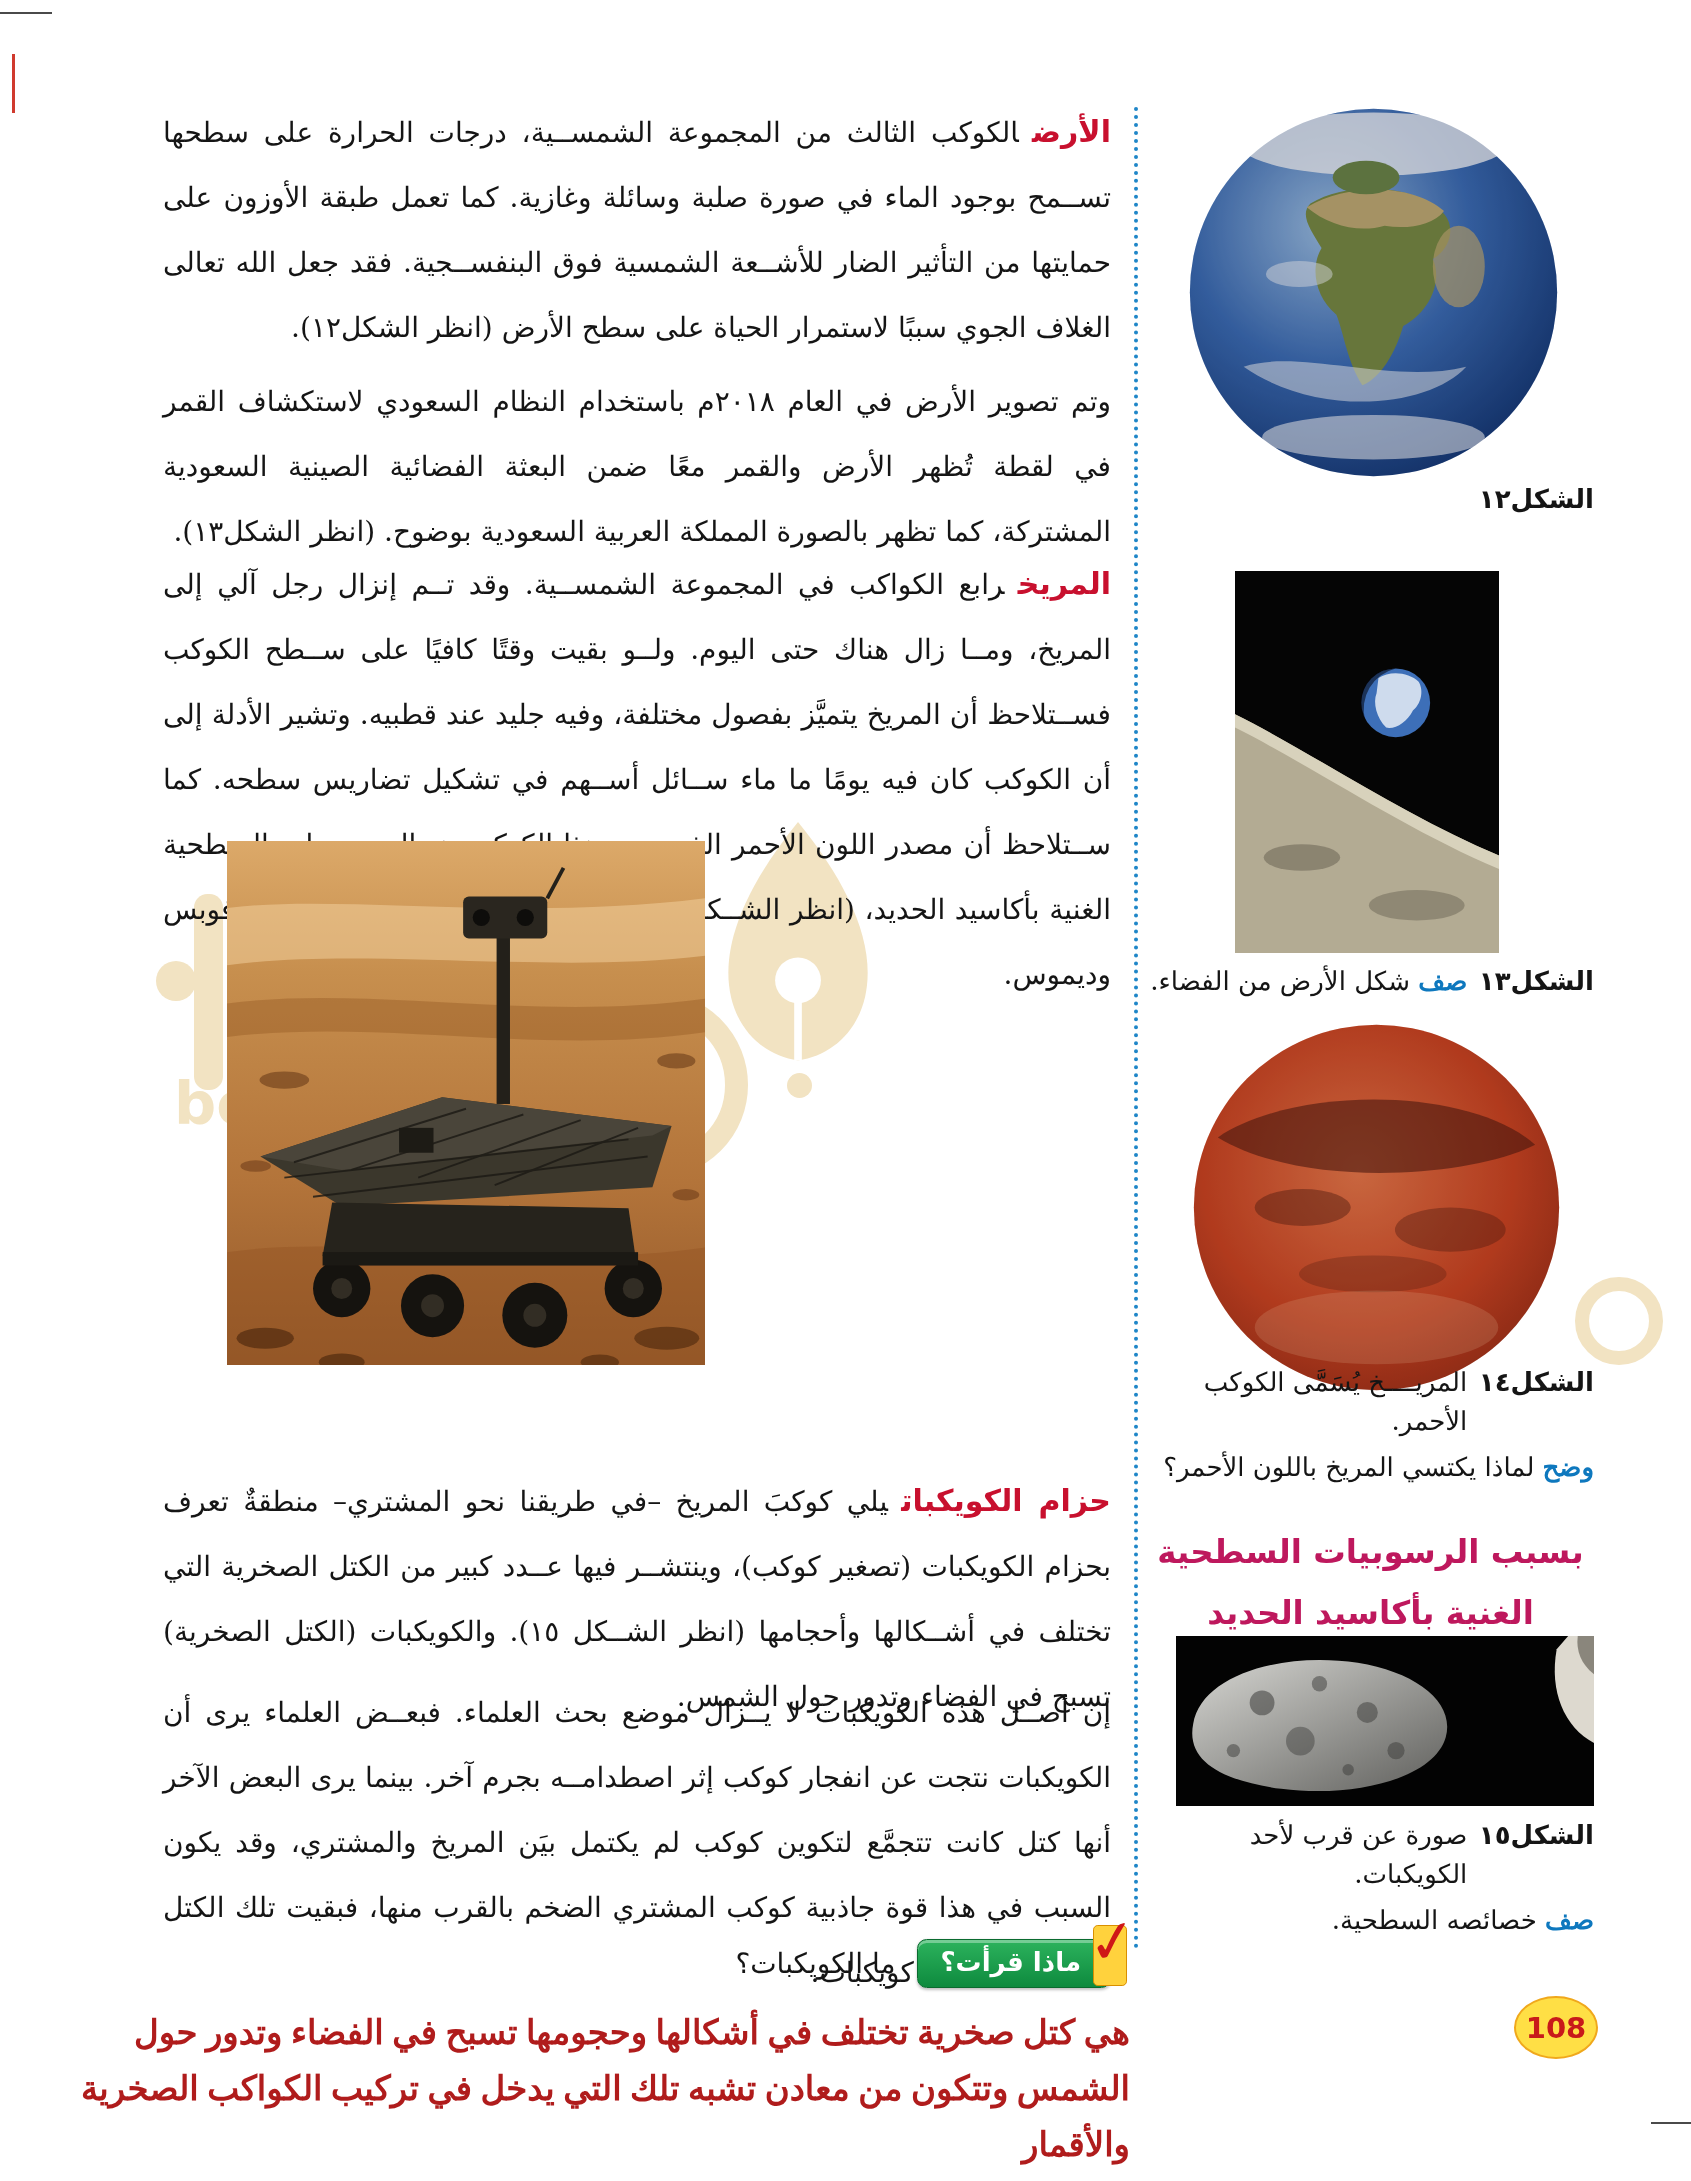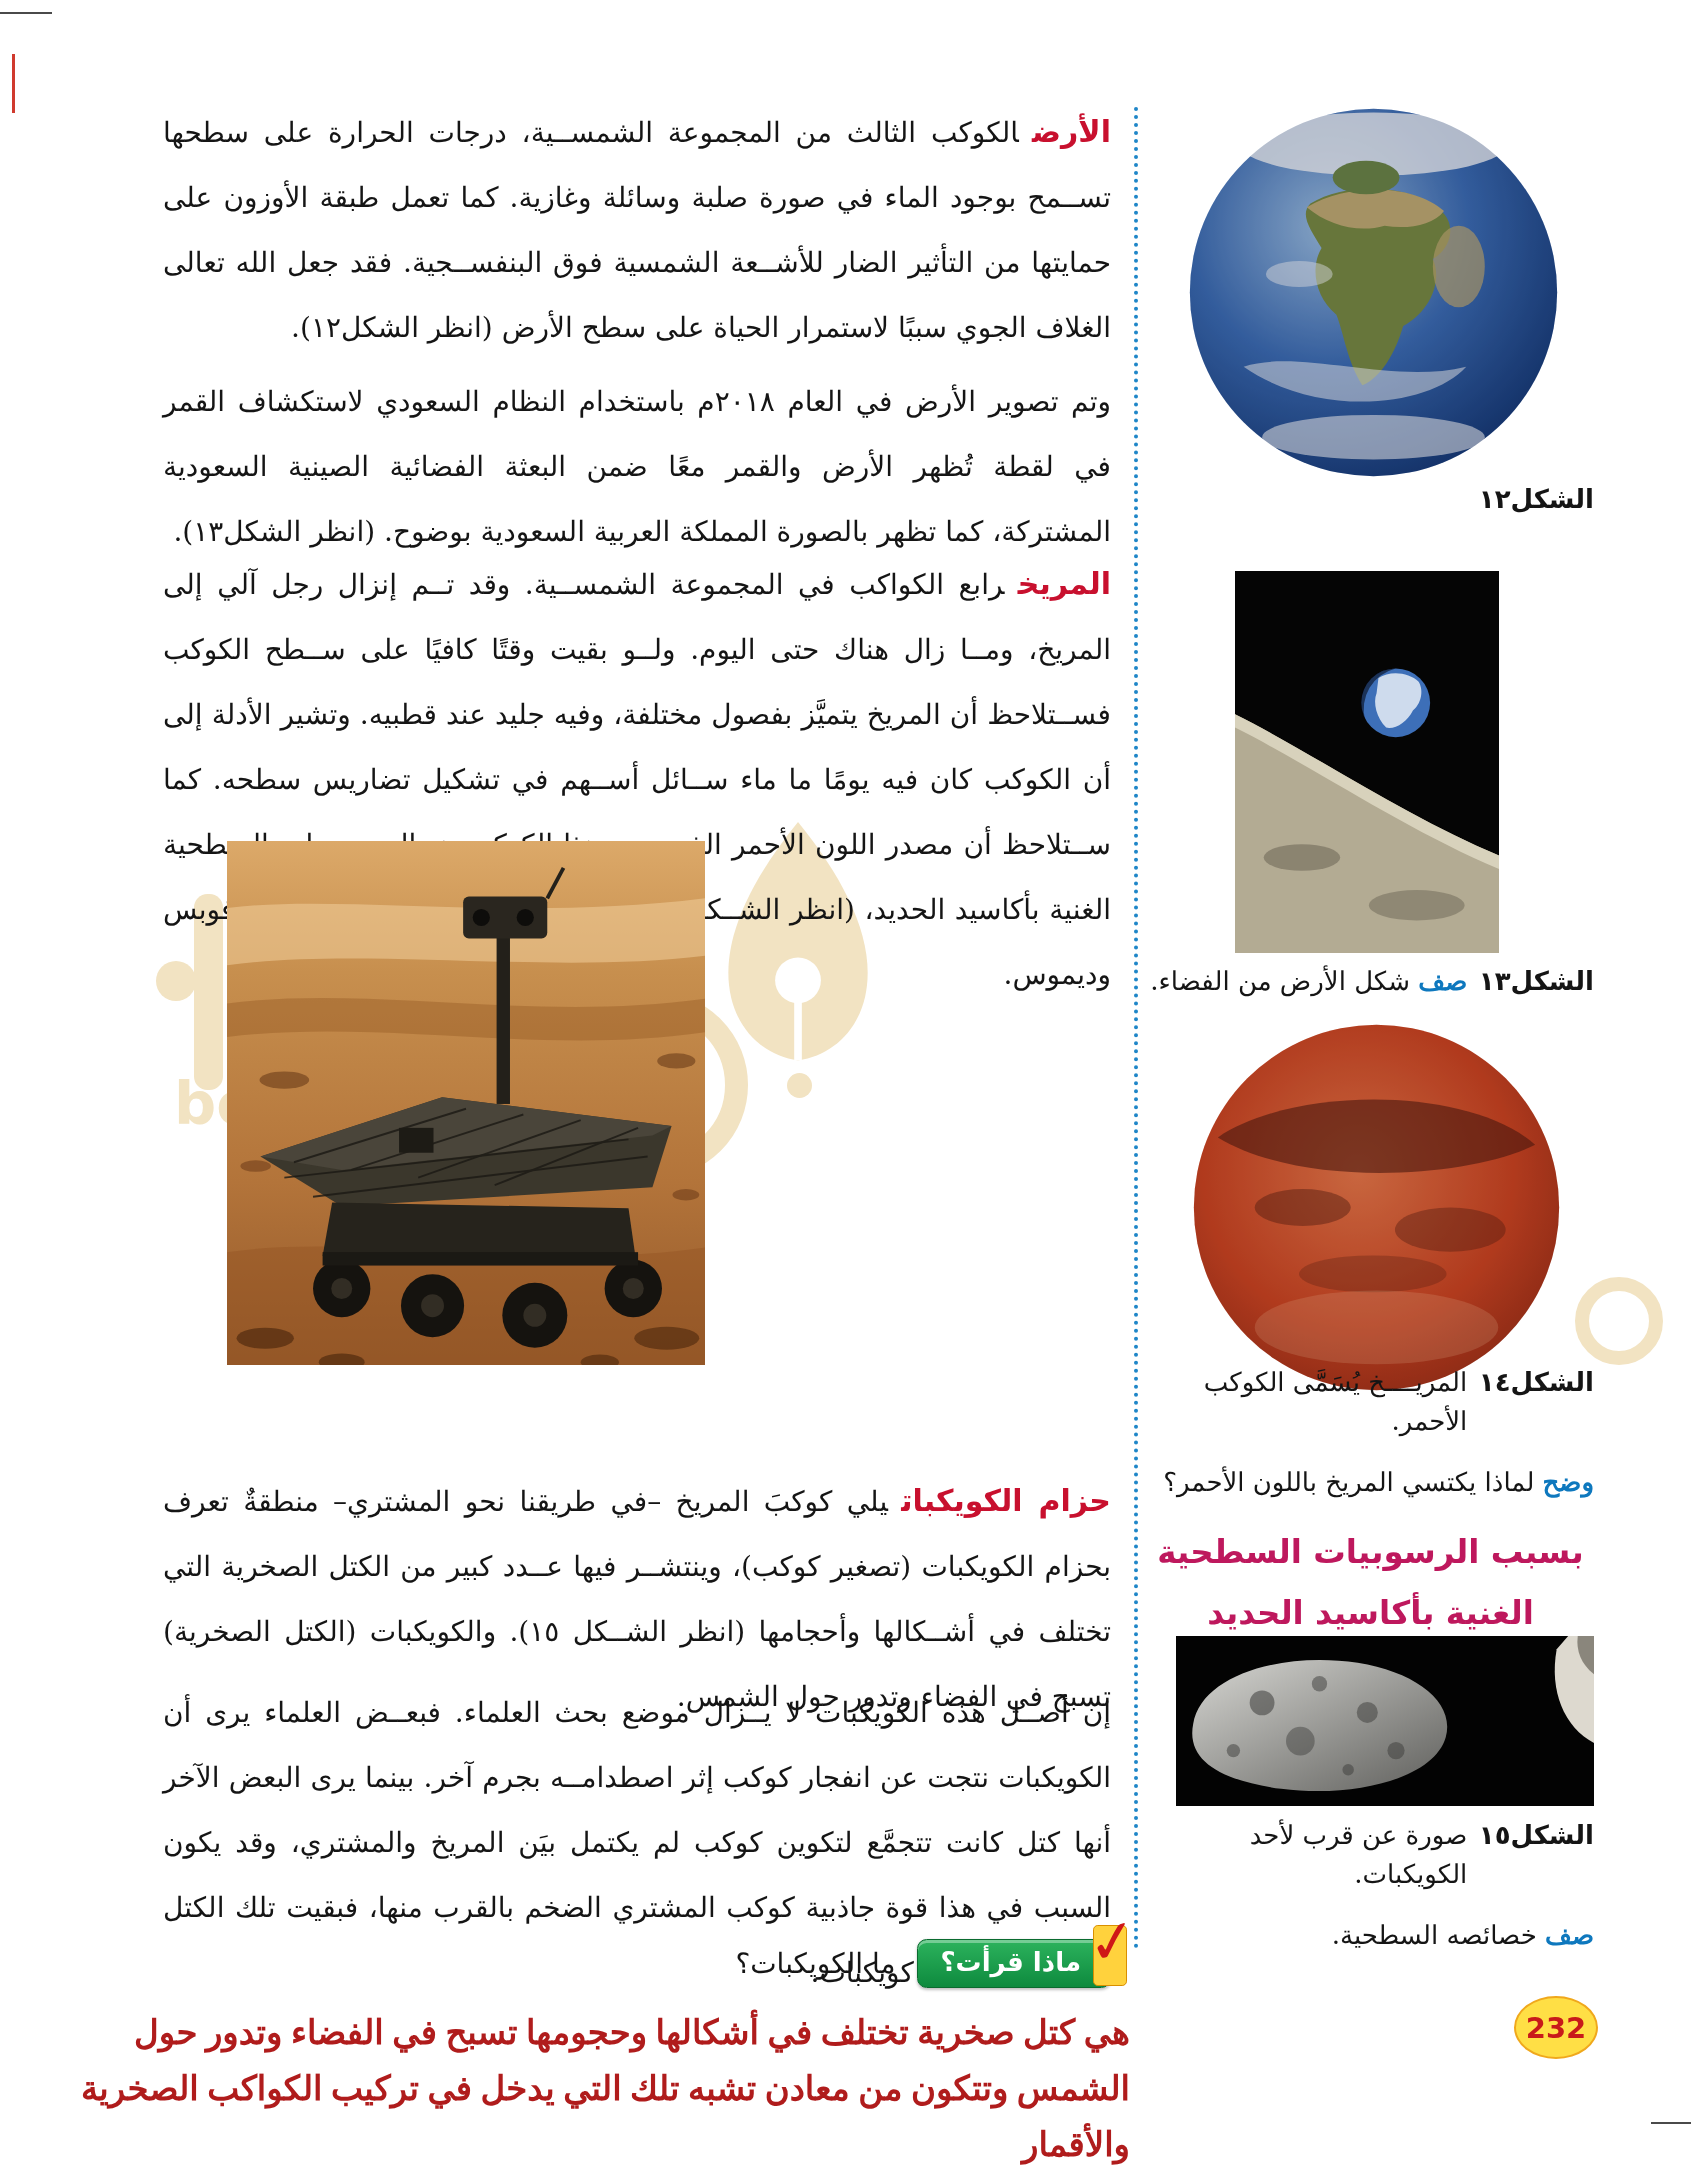--- a/index.html
+++ b/index.html
@@ -40,21 +40,21 @@
   .mars{left:1192px;top:1023px;width:369px;height:369px;}
   .asteroid{left:1176px;top:1636px;width:418px;height:170px;background:#000;}
   .photo svg{display:block;width:100%;height:100%;}
 
   
   .figcap{position:absolute;left:1147px;width:447px;direction:rtl;font-size:26px;
           line-height:39px;color:#151515;}
   .figrow{display:flex;gap:11.5px;}
   .figlabel{font-weight:bold;white-space:nowrap;font-family:"DejaVu Sans",sans-serif;}
   .figtext{flex:1;}
-  .figextra{margin-top:22px;}
+  .figextra{margin-top:7px;}
   .kw{color:#0e78be;font-weight:bold;}
   .cap12{top:480px;} .cap13{top:962px;} .cap14{top:1363px;} .cap15{top:1816px;}
   .fig-answer{position:absolute;left:1147px;width:447px;top:1522px;direction:rtl;
               text-align:center;color:#be185d;font-weight:bold;font-size:32.5px;
               line-height:61px;font-family:"DejaVu Sans",sans-serif;}
 
   
   .review-row{position:absolute;left:163px;width:948px;top:1939px;direction:rtl;
               display:flex;align-items:center;gap:21px;}
   .read-badge{position:relative;background:linear-gradient(#2cb35d,#0e8a3e);
@@ -279,15 +279,15 @@
 
 <div class="figcap cap15">
   <div class="figrow">
     <span class="figlabel">الشكل١٥</span>
     <span class="figtext">صورة عن قرب لأحد الكويكبات.</span>
   </div>
   <div class="figextra"><span class="kw">صف</span> <span>خصائصه السطحية.</span></div>
 </div>
 
 <div class="page-num">
-  <span>232</span>
+  <span>108</span>
 </div>
 
 
 </body></html>

